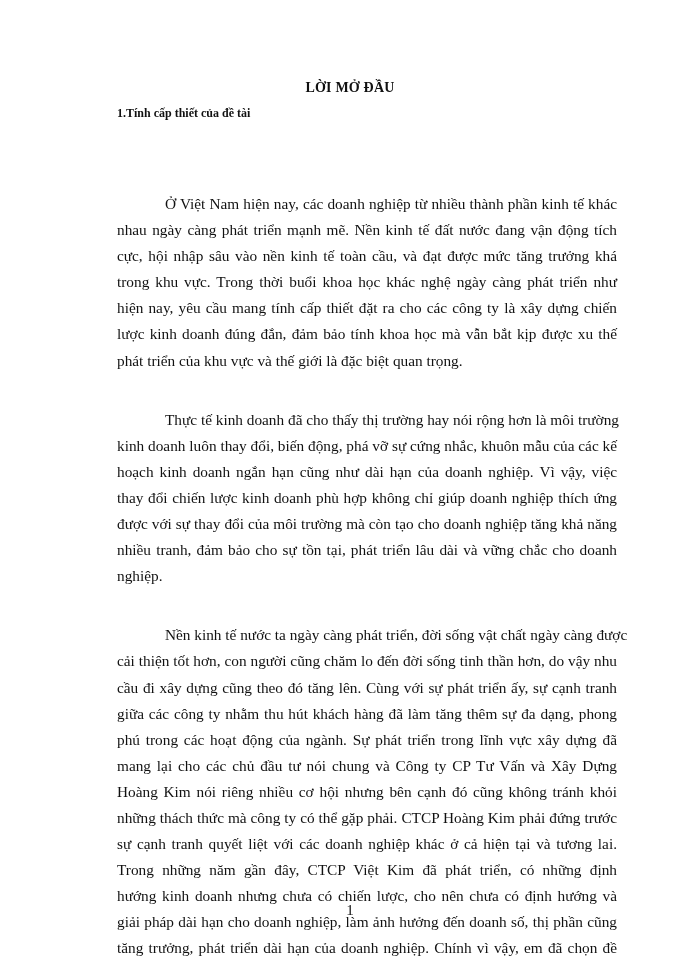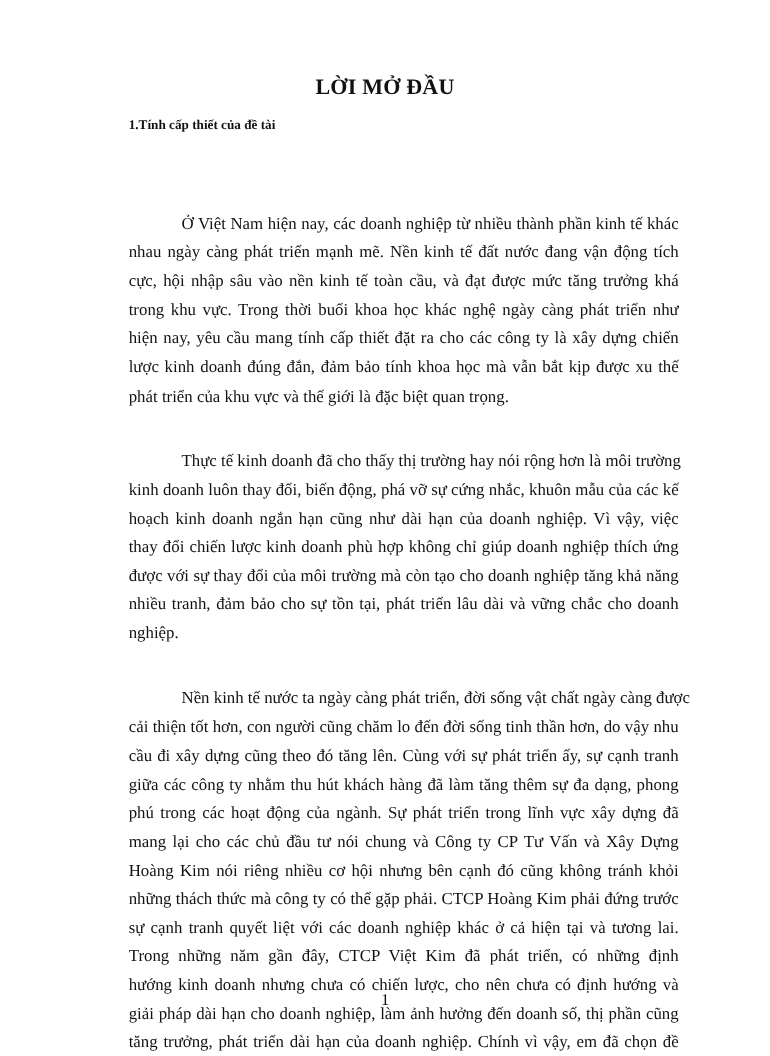--- a/index.html
+++ b/index.html
@@ -1,20 +1,20 @@
 <!DOCTYPE html>
 <html><head>
 <meta charset="utf-8">
 <style>
   html, body { margin: 0; padding: 0; background: #ffffff; }
   body { width: 700px; height: 960px; position: relative; overflow: hidden;
          font-family: "Liberation Serif", "DejaVu Serif", serif; color: #111; }
   .page { position: absolute; left: 0; top: 0; width: 700px; height: 960px; background: #fff; }
-  .title { position: absolute; top: 68px; left: 0; width: 700px; text-align: center;
-           font-weight: bold; font-size: 20px; letter-spacing: 0.2px; }
+  .title { position: absolute; top: 80px; left: 0; width: 700px; text-align: center;
+           font-weight: bold; font-size: 14px; letter-spacing: 0.2px; }
   .heading { position: absolute; top: 106px; left: 117px; font-weight: bold; font-size: 12px; }
   .body { position: absolute; top: 158px; left: 117px; width: 500px; }
   .line { height: 26.1px; line-height: 26.1px; font-size: 15.3px; white-space: nowrap;
           text-align: justify; text-align-last: justify; overflow: visible; }
   .line.last { text-align-last: left; }
   .line.indent { padding-left: 48px; margin-top: 33px; }
   .em { font-weight: bold; font-style: italic; }
   .pagenum { position: absolute; top: 902px; left: 0; width: 700px; text-align: center; font-size: 15px; }
 </style>
 </head>

